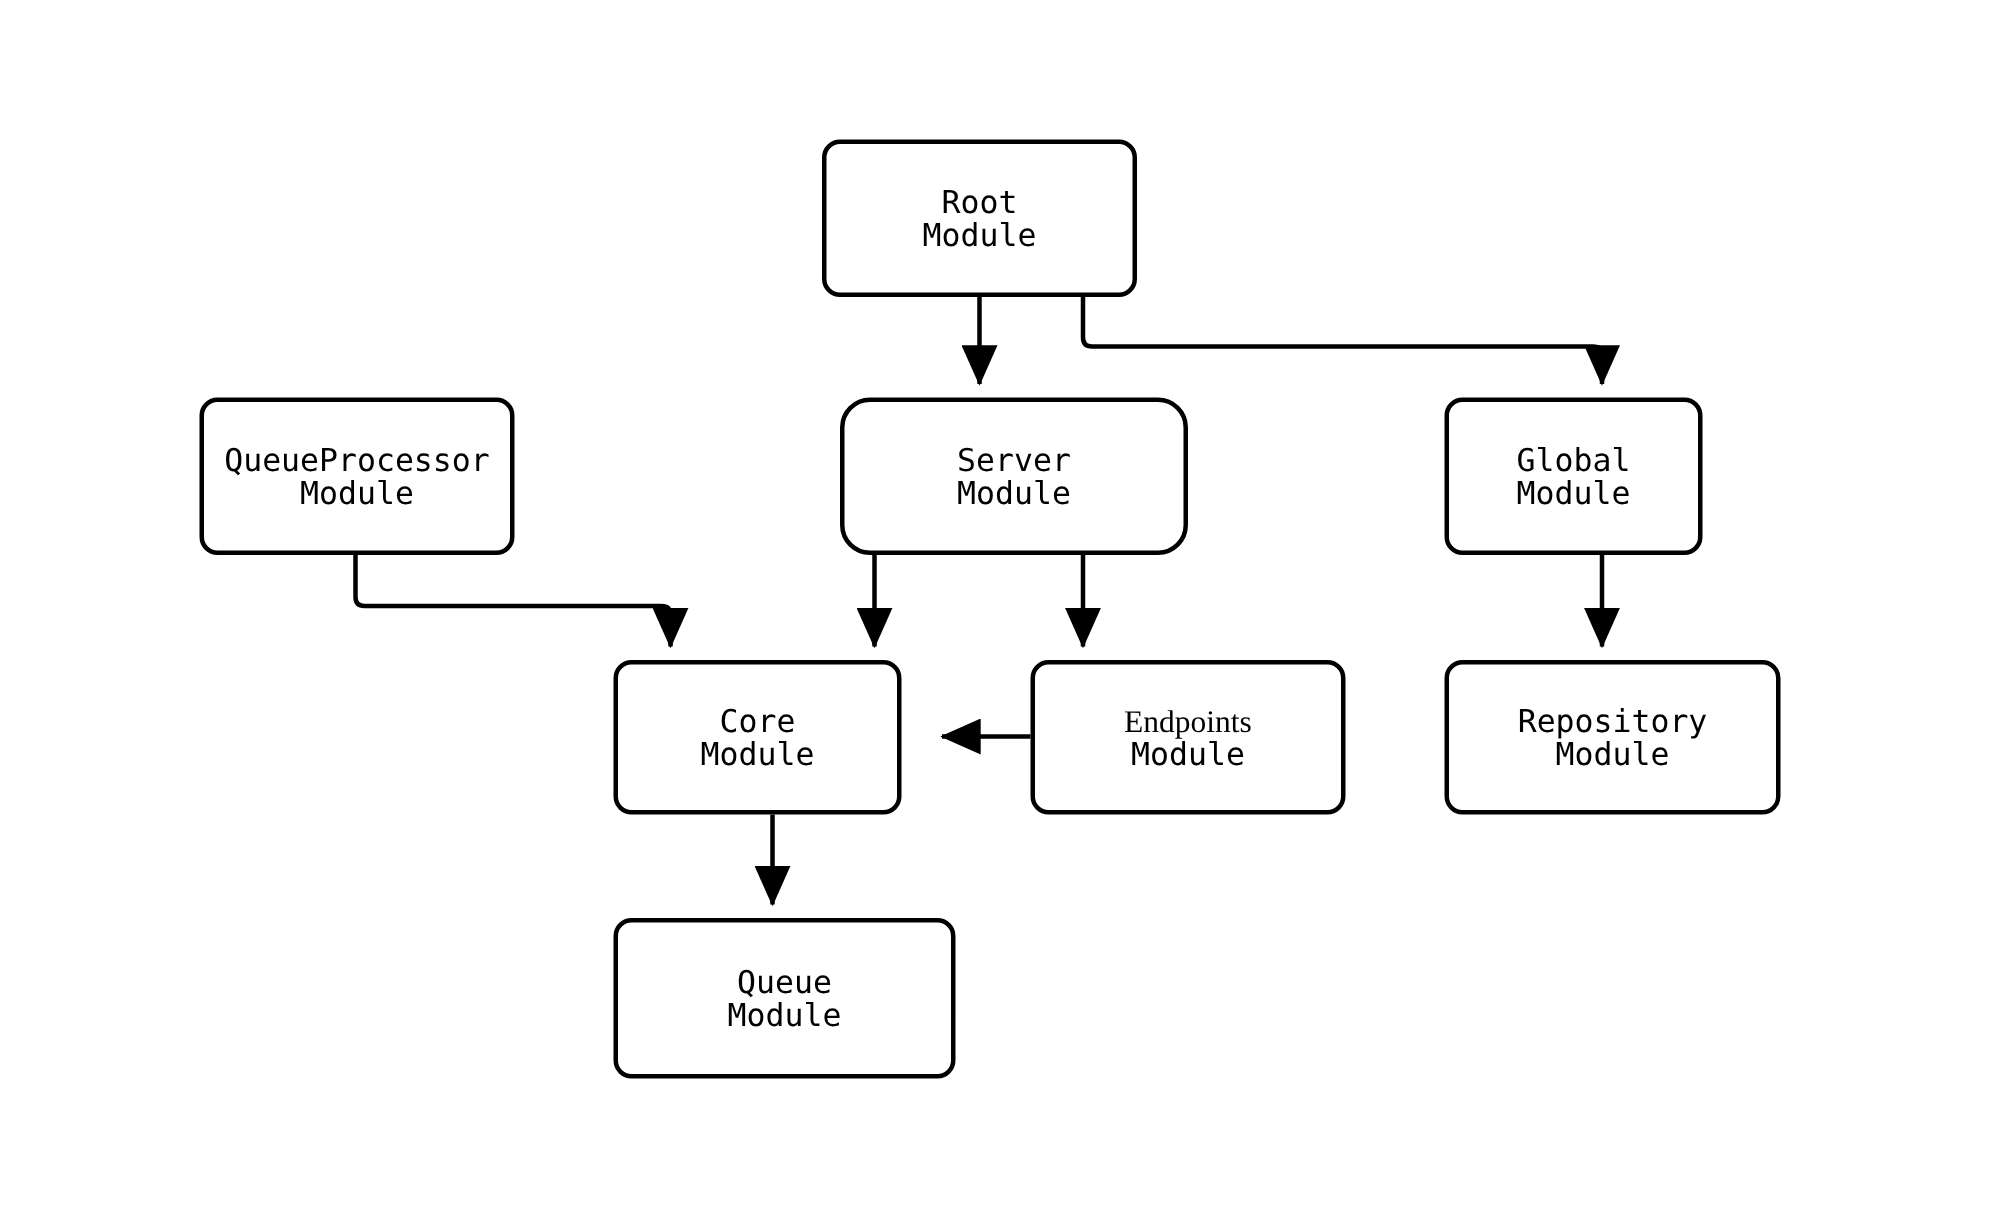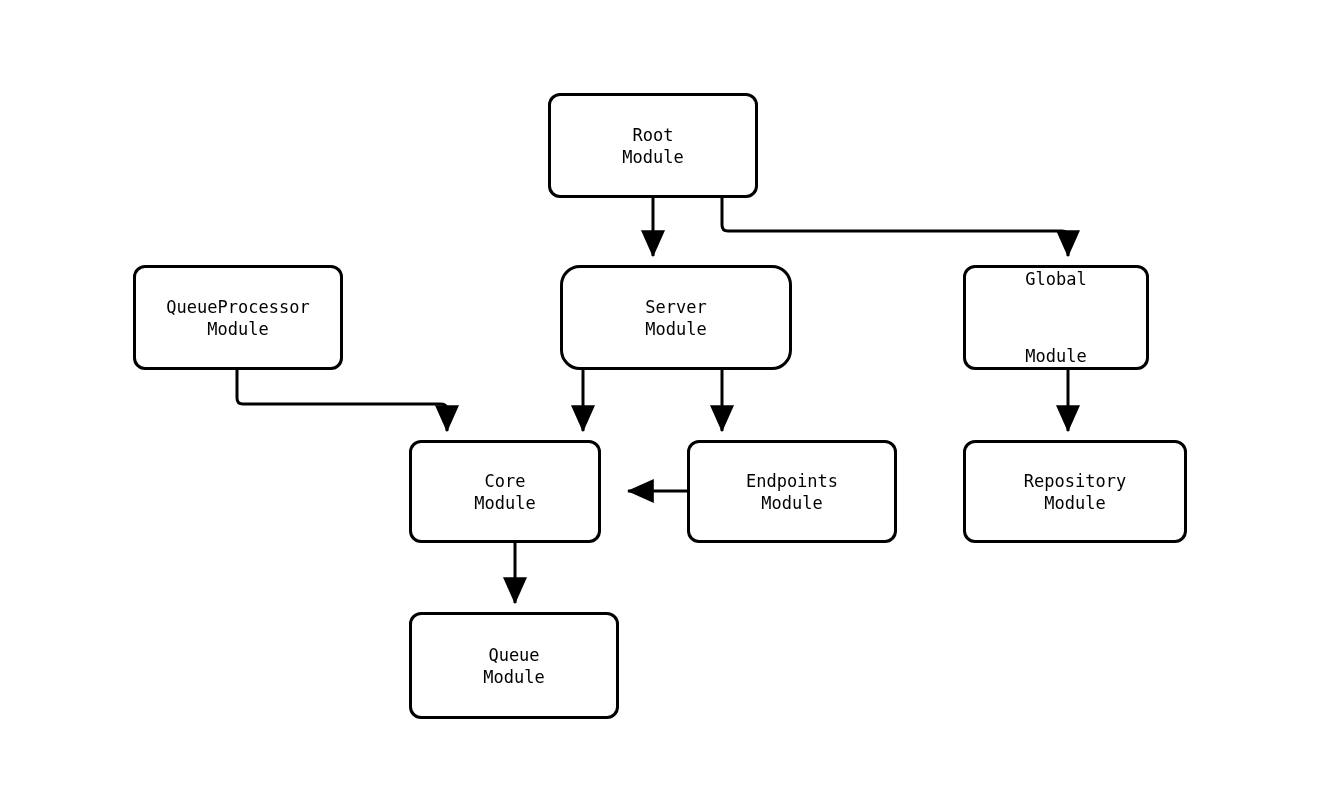--- a/index.html
+++ b/index.html
@@ -32,21 +32,21 @@
     border: 3px solid #000000;
     border-radius: 12px;
     display: flex;
     flex-direction: column;
     align-items: center;
     justify-content: center;
     z-index: 2;
   }
   .node-label-line {
     font-family: "DejaVu Sans Mono", "Liberation Mono", monospace;
-    font-size: 17px;
+    font-size: 21px;
     line-height: 22px;
     color: #000000;
     white-space: pre;
     text-align: center;
     letter-spacing: 0px;
   }
 </style>
 </head>
 <body>
 
@@ -76,35 +76,35 @@
         <div class="node-label-line" style="color: rgb(0, 0, 0);">Module</div>
       </div>
       <div class="node" style="left: 133px; top: 265px; width: 210px; height: 105px; border-color: rgb(0, 0, 0);">
         <div class="node-label-line" style="color: rgb(0, 0, 0);">QueueProcessor</div>
         <div class="node-label-line" style="color: rgb(0, 0, 0);">Module</div>
       </div>
       <div class="node" style="left: 560px; top: 265px; width: 232px; height: 105px; border-color: rgb(0, 0, 0); border-radius: 20px;">
         <div class="node-label-line" style="color: rgb(0, 0, 0);">Server</div>
         <div class="node-label-line" style="color: rgb(0, 0, 0);">Module</div>
       </div>
-      <div class="node" style="left: 963px; top: 265px; width: 186px; height: 105px; border-color: rgb(0, 0, 0); justify-content: space-between;">
+      <div class="node" style="left: 963px; top: 265px; width: 172px; height: 105px; border-color: rgb(0, 0, 0);">
         <div class="node-label-line" style="color: rgb(0, 0, 0);">Global</div>
         <div class="node-label-line" style="color: rgb(0, 0, 0);">Module</div>
       </div>
       <div class="node" style="left: 409px; top: 440px; width: 192px; height: 103px; border-color: rgb(0, 0, 0);">
         <div class="node-label-line" style="color: rgb(0, 0, 0);">Core</div>
         <div class="node-label-line" style="color: rgb(0, 0, 0);">Module</div>
       </div>
       <div class="node" style="left: 687px; top: 440px; width: 210px; height: 103px; border-color: rgb(0, 0, 0);">
-        <div class="node-label-line" style="color: rgb(0, 0, 0);">Endpoints</div>
+        <div class="node-label-line" style="color: rgb(0, 0, 0); font-family: Liberation Serif, serif;">Endpoints</div>
         <div class="node-label-line" style="color: rgb(0, 0, 0);">Module</div>
       </div>
       <div class="node" style="left: 963px; top: 440px; width: 224px; height: 103px; border-color: rgb(0, 0, 0);">
         <div class="node-label-line" style="color: rgb(0, 0, 0);">Repository</div>
         <div class="node-label-line" style="color: rgb(0, 0, 0);">Module</div>
       </div>
-      <div class="node" style="left: 409px; top: 612px; width: 210px; height: 107px; border-color: rgb(0, 0, 0);">
+      <div class="node" style="left: 409px; top: 612px; width: 228px; height: 107px; border-color: rgb(0, 0, 0);">
         <div class="node-label-line" style="color: rgb(0, 0, 0);">Queue</div>
         <div class="node-label-line" style="color: rgb(0, 0, 0);">Module</div>
       </div>
     </div>
 
 </div>
 
 </body></html>

